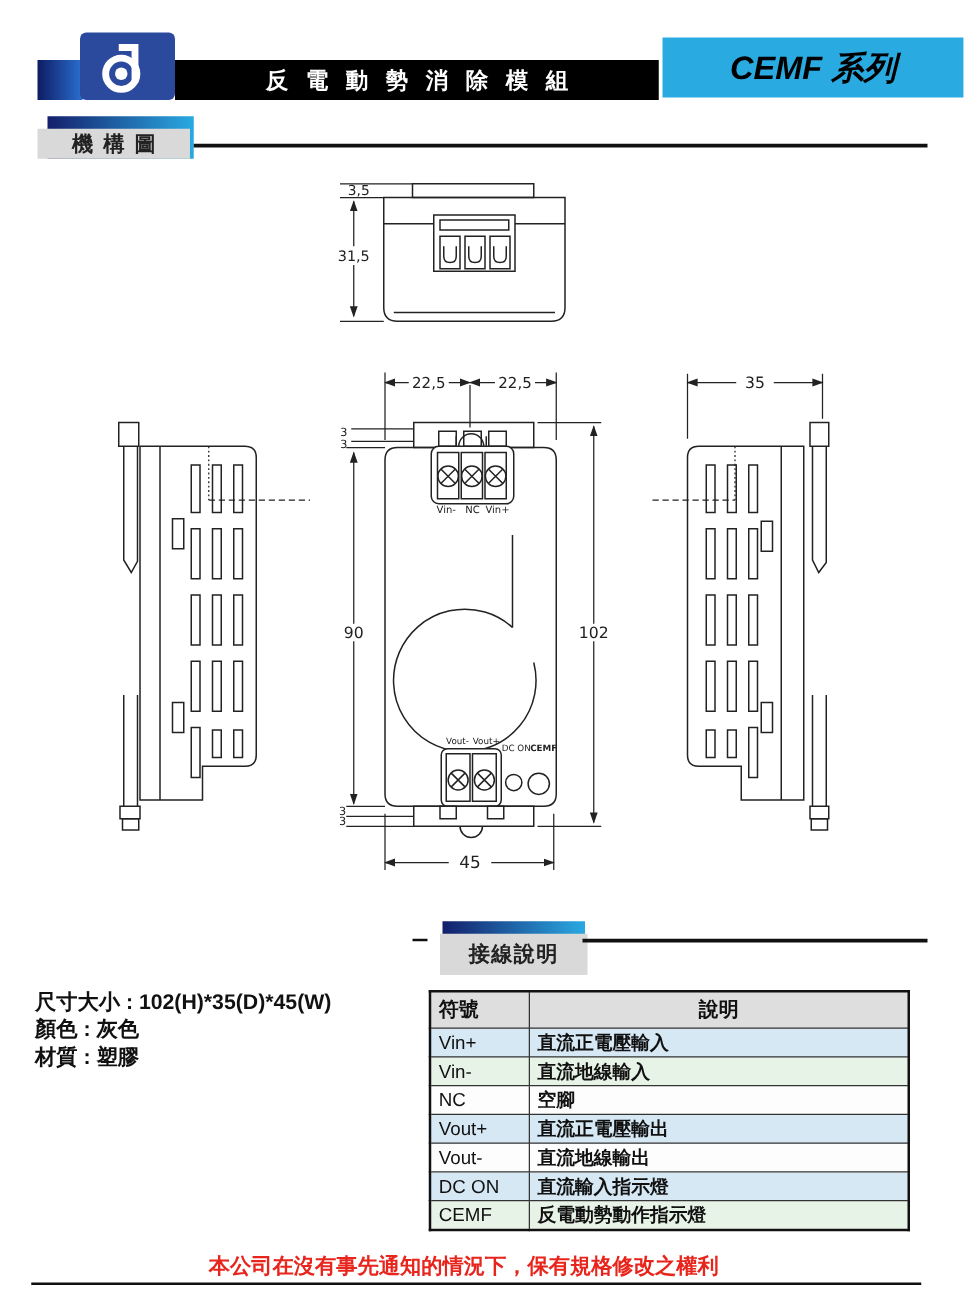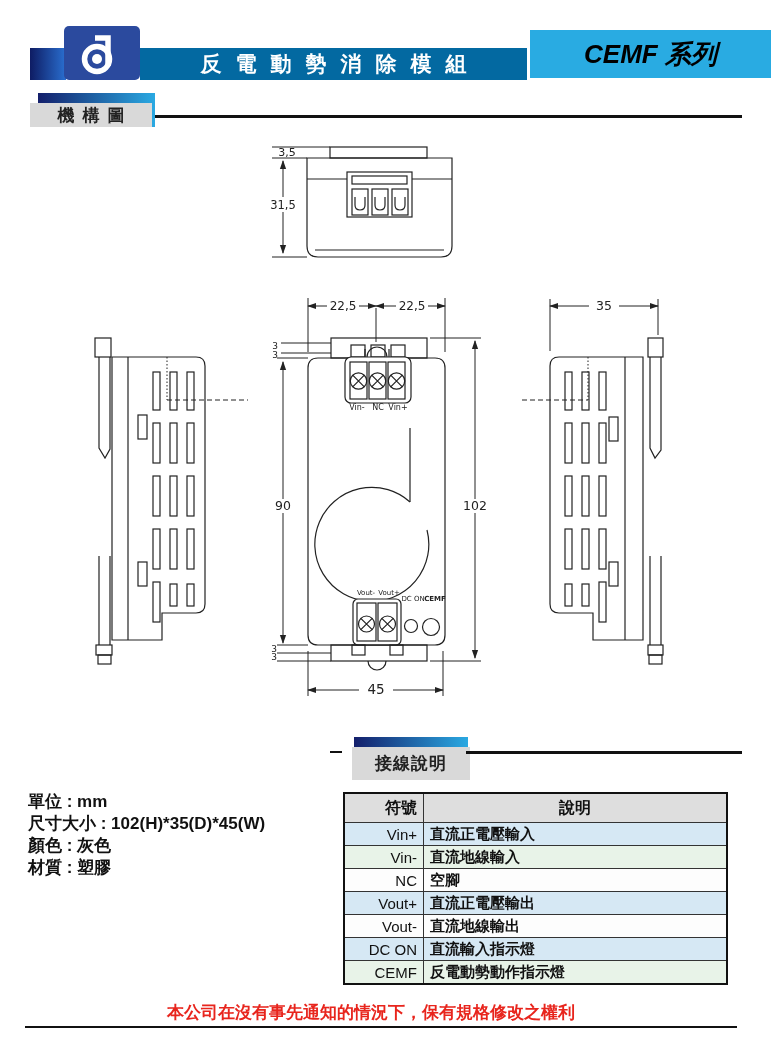--- a/index.html
+++ b/index.html
@@ -3,23 +3,23 @@
 <meta charset="utf-8">
 <style>
   html,body{margin:0;padding:0;background:#fff;}
   .page{position:relative;width:771px;height:1042px;background:#ffffff;overflow:hidden;
         font-family:"Liberation Sans","DejaVu Sans",sans-serif;color:#111;}
   .abs{position:absolute;}
 
   
   .grad-sm{left:30px;top:48px;width:36px;height:32px;background:linear-gradient(90deg,#0e1c63,#2a6fd0);}
   .logo{left:64px;top:26px;width:76px;height:54px;}
-  .titlebar{left:140px;top:48px;width:387px;height:32px;background:#0369a1;color:#fff;
+  .titlebar{left:140px;top:48px;width:387px;height:32px;background:#000000;color:#fff;
             display:flex;align-items:center;justify-content:center;font-weight:bold;
-            font-size:21px;letter-spacing:14px;text-indent:14px;}
+            font-size:18px;letter-spacing:14px;text-indent:14px;}
   .badge{left:530px;top:30px;width:241px;height:48px;background:#29abe2;color:#000000;
          display:flex;align-items:center;justify-content:center;font-weight:bold;
          font-style:italic;font-size:26px;}
 
   
   .sec-grad1{left:38px;top:93px;width:117px;height:34px;background:linear-gradient(90deg,#141f6b,#2aa9e2);}
   .sec-box1{left:30px;top:103px;width:122px;height:24px;background:#d9d9d9;color:#222;
             font-weight:bold;font-size:17px;letter-spacing:8px;text-indent:8px;
             display:flex;align-items:center;justify-content:center;}
   .rule1{left:155px;top:115px;width:587px;height:3px;background:#111;}
@@ -32,21 +32,21 @@
   .rule2{left:466px;top:751px;width:276px;height:3px;background:#111;}
 
   
   .specs{left:28px;top:791px;width:300px;font-weight:bold;font-size:17px;line-height:22px;color:#111;}
 
   
   .wiretable{left:343px;top:792px;border-collapse:collapse;border:2px solid #111;}
   .wiretable th,.wiretable td{border:1px solid #333;padding:0 6px;}
   .wiretable th{height:28px;background:#dedede;font-size:16px;}
   .wiretable td{height:22px;font-size:15px;}
-  .col-sym{width:66px;text-align:right;}
+  .col-sym{width:66px;text-align:left;}
   .col-desc{width:290px;text-align:left;font-weight:bold;}
   .bg-blue{background:#d6e8f4;}
   .bg-green{background:#e8f3e8;}
   .bg-white{background:#fdfdfd;}
 
   
   .notice{left:0;top:1001px;width:742px;text-align:center;color:#e8251d;font-weight:bold;font-size:17px;}
   .footer-rule{left:25px;top:1026px;width:712px;height:2px;background:#111;}
 
   
@@ -279,21 +279,20 @@
   </svg>
 
   <div class="abs sec-grad2"></div>
   <div class="abs sec-box2">
     <span>接線說明</span>
   </div>
   <div class="abs rule2l"></div>
   <div class="abs rule2"></div>
 
   <div class="abs specs">
-    <div>單位 : mm</div>
     <div>尺寸大小 : 102(H)*35(D)*45(W)</div>
     <div>顏色 : 灰色</div>
     <div>材質 : 塑膠</div>
   </div>
 
   <table class="abs wiretable">
     <thead>
       <tr>
         <th class="col-sym">符號</th>
         <th class="col-desc" style="text-align:center;">說明</th>

